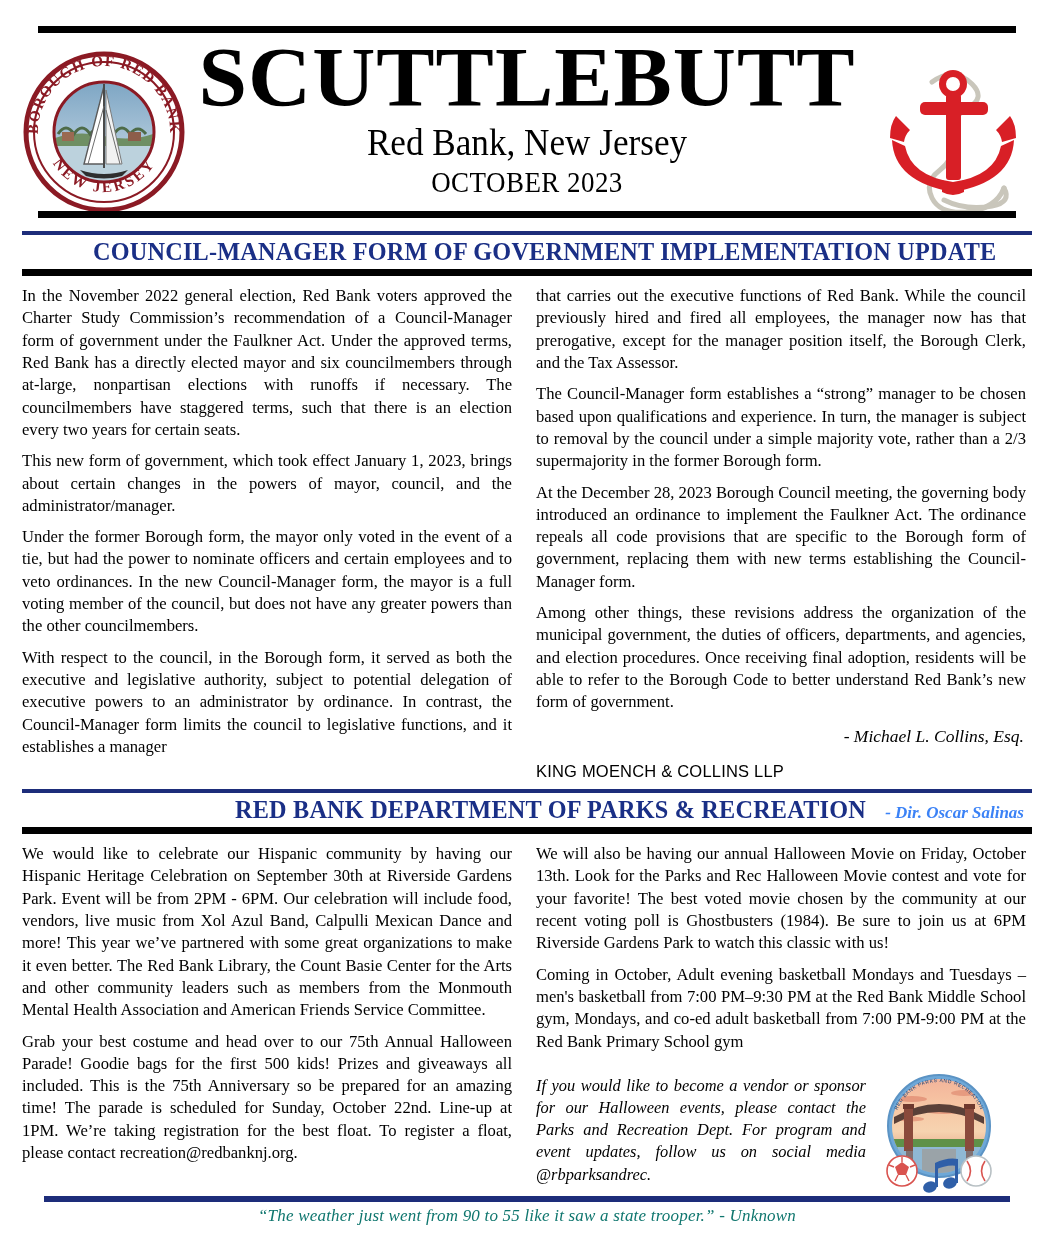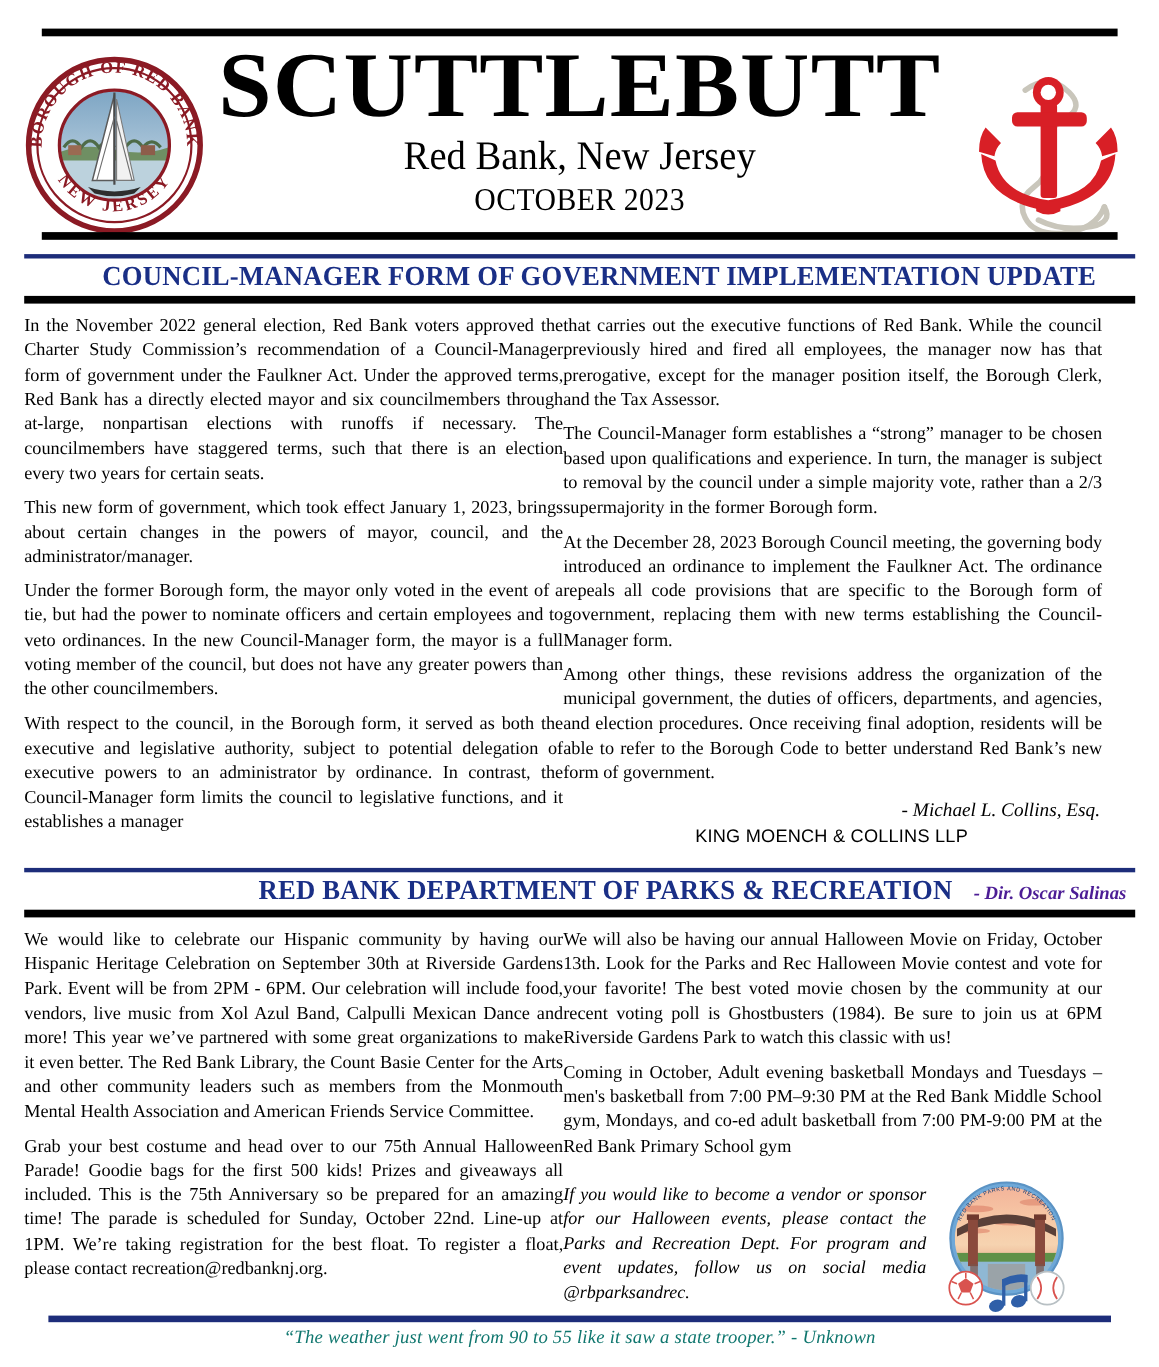--- a/index.html
+++ b/index.html
@@ -114,28 +114,29 @@
     letter-spacing: 0.2px;
     transform: scaleX(0.97);
     transform-origin: left center;
     white-space: nowrap;
   }
   .section-byline {
     font-family: "Liberation Serif", serif;
     font-style: italic;
     font-weight: bold;
     font-size: 17px;
-    color: #4c1d95;
+    color: #3b82f6;
     white-space: nowrap;
   }
   
   .cols {
     display: flex;
     margin: 0 22px;
     padding-top: 9px;
+    gap: 24px;
   }
   .col {
     width: 490px;
     flex: 0 0 490px;
   }
   .col p {
     margin: 0 0 9px 0;
     font-family: "Liberation Serif", serif;
     font-size: 16.6px;
     line-height: 1.345;
@@ -147,24 +148,24 @@
   .signature {
     text-align: right;
     font-family: "Liberation Serif", serif;
     font-style: italic;
     font-weight: normal;
     font-size: 17.5px;
     margin-top: 12px;
     padding-right: 2px;
   }
   .firm {
-    text-align: center;
+    text-align: left;
     font-family: "Liberation Sans", sans-serif;
     font-size: 16.5px;
-    margin-top: 4px;
+    margin-top: 15px;
     padding-right: 2px;
     letter-spacing: 0.2px;
   }
   
   .vendor-row {
     display: flex;
     align-items: center;
     margin-top: 12px;
   }
   .vendor-note {

